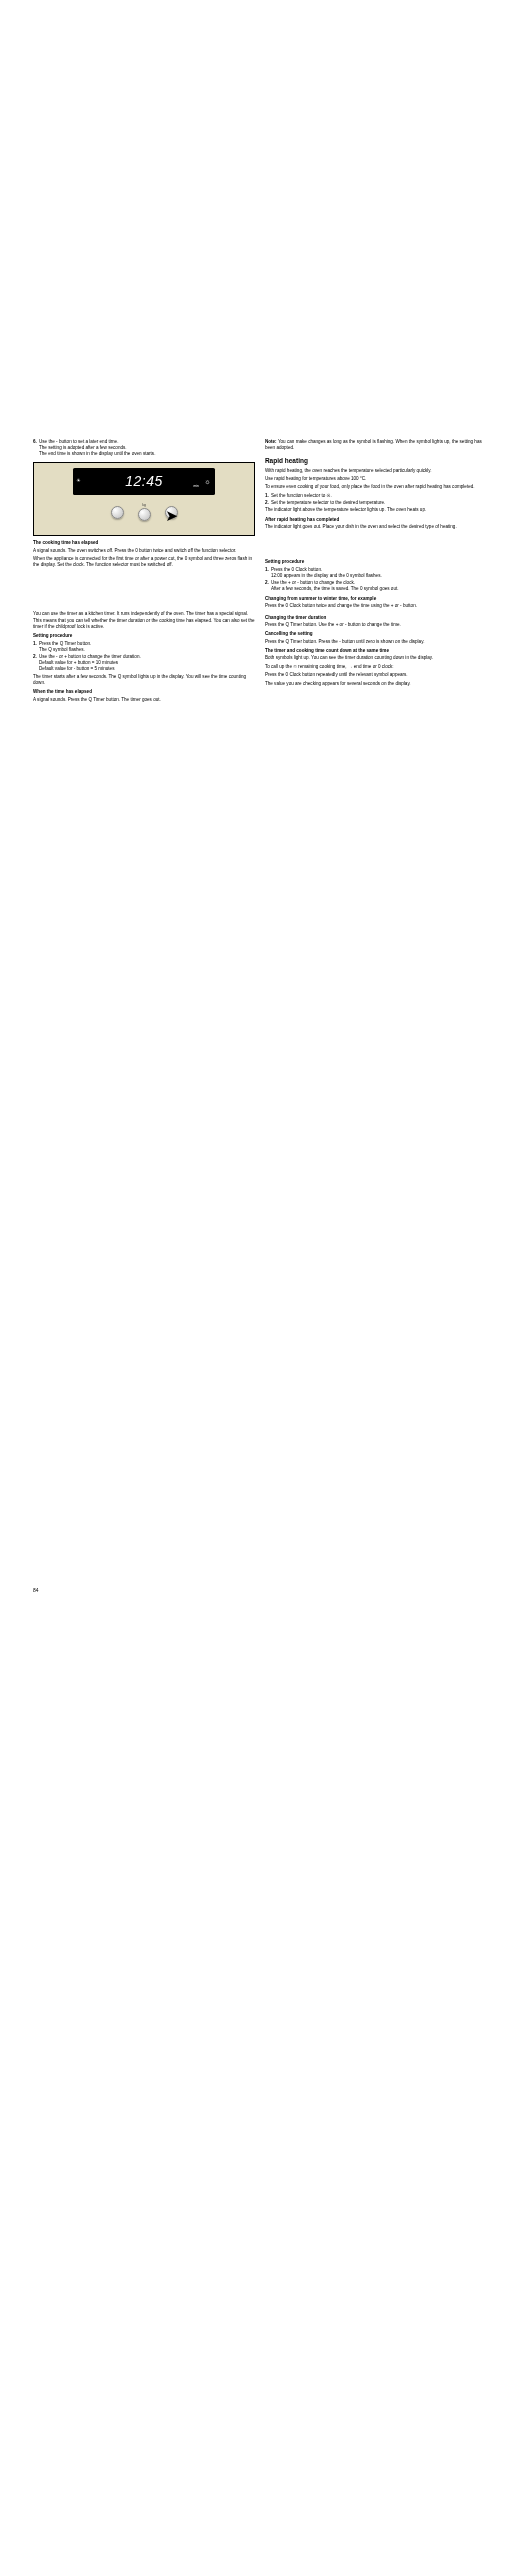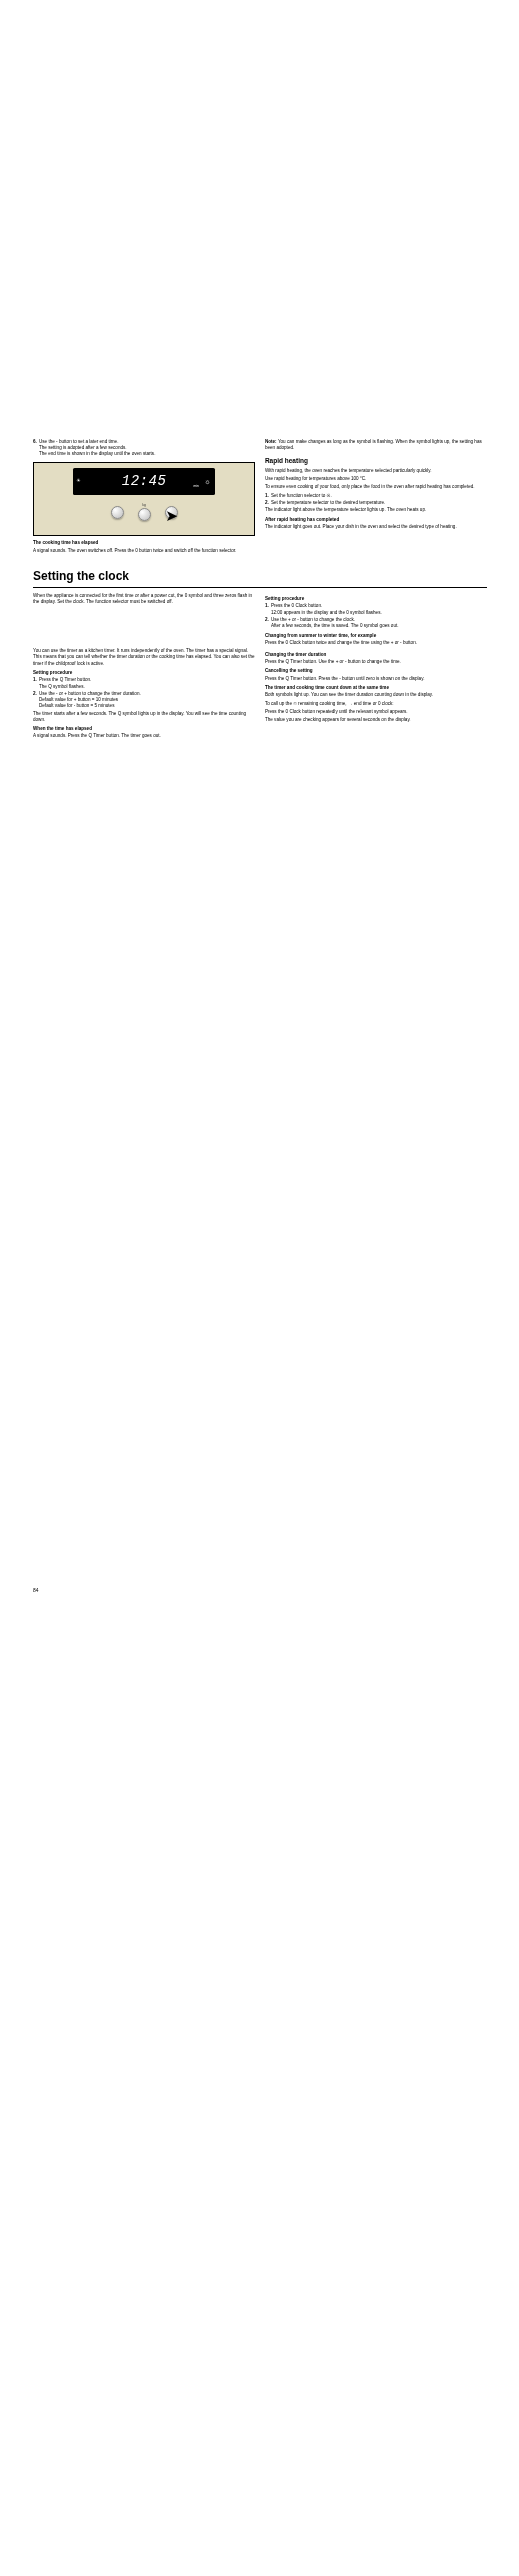--- a/index.html
+++ b/index.html
@@ -5,21 +5,21 @@
 *{margin:0;padding:0;box-sizing:border-box}
 body{font-family:Arial,Helvetica,sans-serif;font-size:4.6px;line-height:1.35;color:#000;background:#fff}
 .page{width:520px;margin:0 auto;padding:439px 33px 33px 33px;position:relative;min-height:2576px}
 .cols{display:flex;gap:9.8px}
 .col{flex:1}
 .step{display:flex;margin-bottom:1.1px}
 .step-n{font-weight:bold;min-width:6px}
 .step-t{flex:1}
 .display-img{background:#e3ddc3;border:0.5px solid #000;height:74px;width:100%;margin:4.4px 0;position:relative;display:flex;flex-direction:column;align-items:center;padding-top:5.4px}
 .lcd{background:#000;width:142px;height:27px;display:flex;align-items:center;justify-content:center;position:relative;border-radius:1.6px}
-.lcd-txt{color:#fff;font-family:Liberation Mono, monospace;font-style:italic;font-size:14px;letter-spacing:0.5px}
+.lcd-txt{color:#fff;font-family:Liberation Sans, sans-serif;font-style:italic;font-size:14px;letter-spacing:0.5px}
 .lcd-sun{color:#fff;position:absolute;right:4.4px;top:8.2px;font-size:7px}
 .lcd-left{color:#fff;position:absolute;left:3.3px;top:9.8px;font-size:4.9px}
 .lcd-min{color:#fff;position:absolute;right:16.3px;top:15.3px;font-size:3.3px}
 .knobs{display:flex;gap:14px;margin-top:7.6px;align-items:center}
 .knob{width:13px;height:13px;border-radius:50%;background:radial-gradient(circle at 30% 30%,#fff,#bbb);border:0.5px solid #888;box-shadow:0 1.1px 1.6px rgba(0,0,0,0.3)}
 .knob-lbl{font-size:3.3px;text-align:center;margin-bottom:1.1px;color:#333}
 .arrow{position:absolute;bottom:8.2px;right:76px;font-size:15.3px;color:#000}
 h4{font-weight:bold;font-size:4.6px;margin:3.3px 0 1.1px 0}
 h3{font-weight:bold;font-size:6.5px;margin:5.4px 0 2.2px 0}
 h2{font-weight:bold;font-size:12px;margin:12px 0 4.4px 0;border-bottom:1.1px solid #000;padding-bottom:3.3px}
@@ -84,21 +84,20 @@
 <div class="step">
           <span class="step-n">2.</span>
           <span class="step-t">Set the temperature selector to the desired temperature.</span>
         </div>
 <p>The indicator light above the temperature selector lights up. The oven heats up.</p>
 <h4>After rapid heating has completed</h4>
 <p>The indicator light goes out. Place your dish in the oven and select the desired type of heating.</p>
 </div>
 </div>
 
-<h2>Setting the clock</h2>
 <div class="cols">
 <div class="col">
 <p>When the appliance is connected for the first time or after a power cut, the 0 symbol and three zeros flash in the display. Set the clock. The function selector must be switched off.</p>
 </div>
 <div class="col">
 <h4>Setting procedure</h4>
 <div class="step">
           <span class="step-n">1.</span>
           <div class="step-t"><span>Press the 0 Clock button.</span><br><span>12:00 appears in the display and the 0  symbol flashes.</span></div>
         </div>

